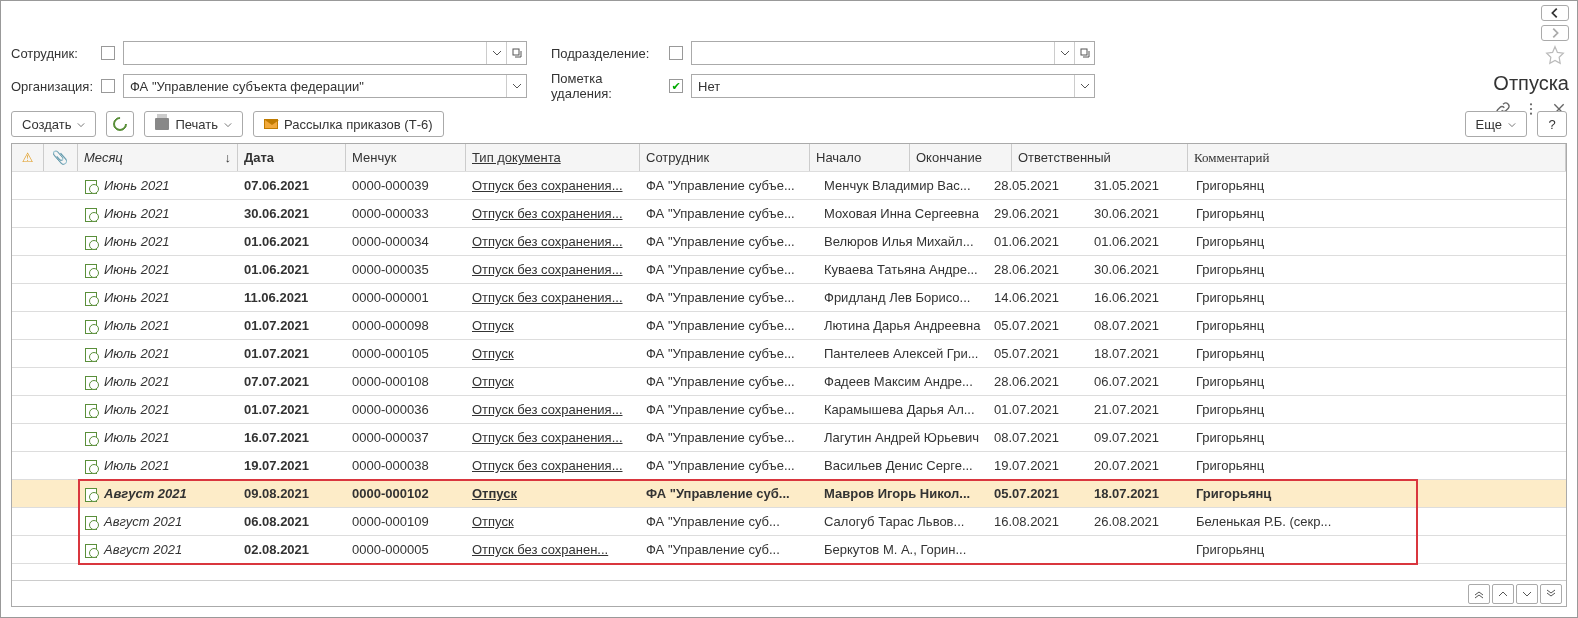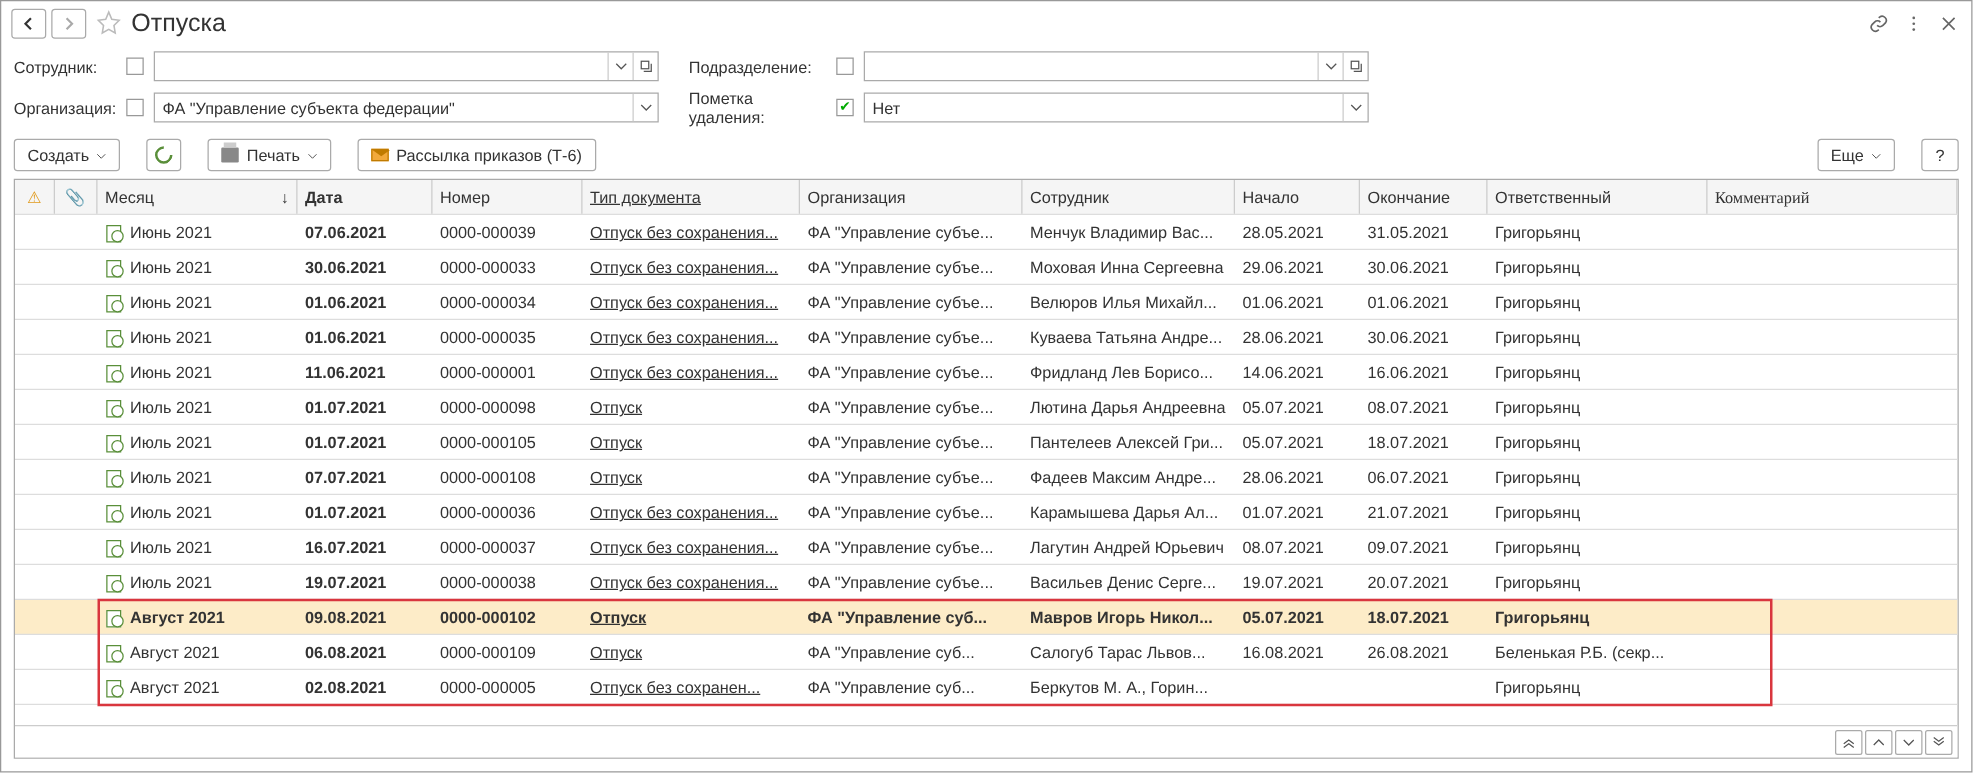--- a/index.html
+++ b/index.html
@@ -1,38 +1,38 @@
 <!DOCTYPE html>
 <html><head>
 <meta charset="utf-8">
 <style>
   * { box-sizing: border-box; margin: 0; padding: 0; }
   body { font-family: Arial, sans-serif; font-size: 13px; color: #333; background: #fff; }
   .window { border: 1px solid #999; width: 1578px; height: 618px; position: relative; display: flex; flex-direction: column; }
 
-  .titlebar { display: flex; align-items: center; padding: 4px 8px; gap: 4px; height: 36px; }
+  .titlebar { display: flex; align-items: flex-end; padding: 4px 8px; gap: 4px; height: 36px; flex-direction: column; }
   .nav-btn { width: 28px; height: 24px; border: 1px solid #aaa; background: #fff; border-radius: 3px; display: flex; align-items: center; justify-content: center; cursor: pointer; }
   .nav-btn svg { width: 14px; height: 14px; }
   .star-icon { margin: 0 4px; }
   .title { font-size: 20px; font-weight: normal; flex: 1; }
   .title-actions { display: flex; gap: 8px; align-items: center; }
   .icon-btn { width: 20px; height: 20px; display:flex; align-items:center; justify-content:center; cursor:pointer; color:#666; }
   .icon-btn svg { width:16px; height:16px; }
 
   .filters { padding: 4px 10px; display:flex; flex-direction:column; gap:6px; }
   .filter-row { display:flex; align-items:center; gap:8px; }
   .filter-label { font-size:13px; color:#333; }
   .chk { width:14px; height:14px; border:1px solid #999; background:#fff; display:inline-flex; align-items:center; justify-content:center; }
   .chk.checked::after{ content:"✔"; color:#0a0; font-size:11px; line-height:1; }
   .combo { display:flex; align-items:center; border:1px solid #aaa; height:24px; background:#fff; }
   .combo .combo-text { flex:1; padding:0 6px; overflow:hidden; white-space:nowrap; }
   .combo .combo-dd, .combo .combo-open { width:20px; height:100%; border-left:1px solid #ccc; display:flex; align-items:center; justify-content:center; cursor:pointer; }
   .combo .combo-dd svg, .combo .combo-open svg{ width:10px; height:10px; }
 
-  .toolbar { padding: 6px 10px; display:flex; align-items:flex-end; gap:21px; }
+  .toolbar { padding: 6px 10px; display:flex; align-items:flex-end; gap:10px; }
   .btn { height:26px; border:1px solid #aaa; border-radius:3px; background:#fff; padding:0 10px; display:flex; align-items:center; gap:6px; cursor:pointer; font-size:13px; }
   .btn .dd-caret svg{width:8px;height:8px;}
   .btn-icon { width:28px; padding:0; justify-content:center; }
   .toolbar-spacer{flex:1;}
   .mail-ico{display:inline-block;width:14px;height:10px;background:#f2a93b;border:1px solid #c07b00;position:relative;}
   .mail-ico::before{content:"";position:absolute;left:0;top:0;border-left:7px solid transparent;border-right:7px solid transparent;border-top:5px solid #c07b00;}
   .print-ico{display:inline-block;width:14px;height:12px;background:#888;border-radius:1px;position:relative;}
   .print-ico::before{content:"";position:absolute;left:2px;top:-4px;width:10px;height:4px;background:#ccc;}
   .refresh-ico{display:inline-block;width:14px;height:14px;border:2px solid #5a8f3a;border-radius:50%;border-top-color:transparent;transform:rotate(45deg);}
 
@@ -41,21 +41,21 @@
   .grid-head { background:#f5f5f5; height:28px; align-items:center; position:relative;}
   .grid-head .cell{ border-right:1px solid #ccc; height:100%; display:flex; align-items:center; padding:0 6px; font-size:13px; cursor:pointer;}
   .grid-body { overflow-y:auto; flex:1;}
   .grid-row { height:28px; align-items:flex-start;}
   .grid-row .cell{ padding:0 6px; white-space:nowrap; overflow:hidden; text-overflow:ellipsis; height:100%; display:flex; align-items:center;}
   .grid-row.selected{ background:#fdecc8;}
   .grid-row.selected .cell{ font-weight:bold; }
   .highlight-box{ position:absolute; border:2px solid #d9363e; pointer-events:none;}
   .col-warn   { width:32px; justify-content:center;}
   .col-clip   { width:34px; justify-content:center;}
-  .col-month  { width:160px; position:relative; }
+  .col-month  { width:160px; position:relative;font-style:italic; }
   .col-date   { width:108px;font-weight:bold;}
   .col-num    { width:120px;}
   .col-doctype{ width:174px;text-decoration:underline;}
   .col-org    { width:178px;}
   .col-emp    { width:170px;}
   .col-start  { width:100px;}
   .col-end    { width:102px;}
   .col-resp   { width:176px;}
   .col-comm   { flex:1; min-width:100px;font-family:Liberation Serif, serif;}
   .sort-ind{ position:absolute; right:6px;}
@@ -214,27 +214,24 @@
           <span class="clip-ico">📎</span>
         </div>
       <div class="cell col-month">
           <span>Месяц</span>
           <span class="sort-ind">↓</span>
         </div>
       <div class="cell col-date">
           <span>Дата</span>
         </div>
       <div class="cell col-num">
-          <span>Номер</span>
+          <span>Менчук</span>
         </div>
       <div class="cell col-doctype">
           <span>Тип документа</span>
-        </div>
-      <div class="cell col-org">
-          <span>Организация</span>
         </div>
       <div class="cell col-emp">
           <span>Сотрудник</span>
         </div>
       <div class="cell col-start">
           <span>Начало</span>
         </div>
       <div class="cell col-end">
           <span>Окончание</span>
         </div>

